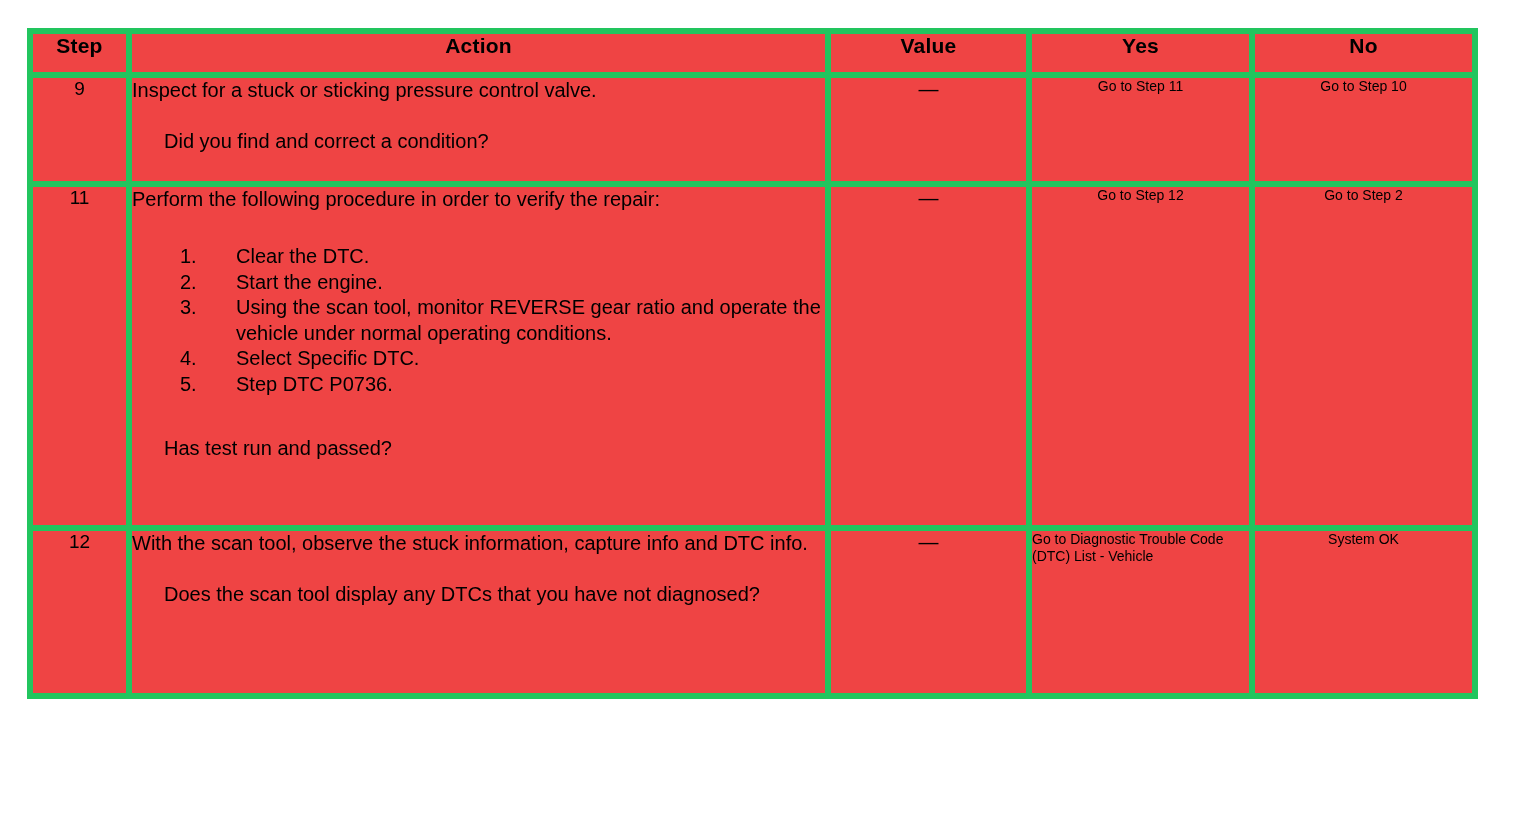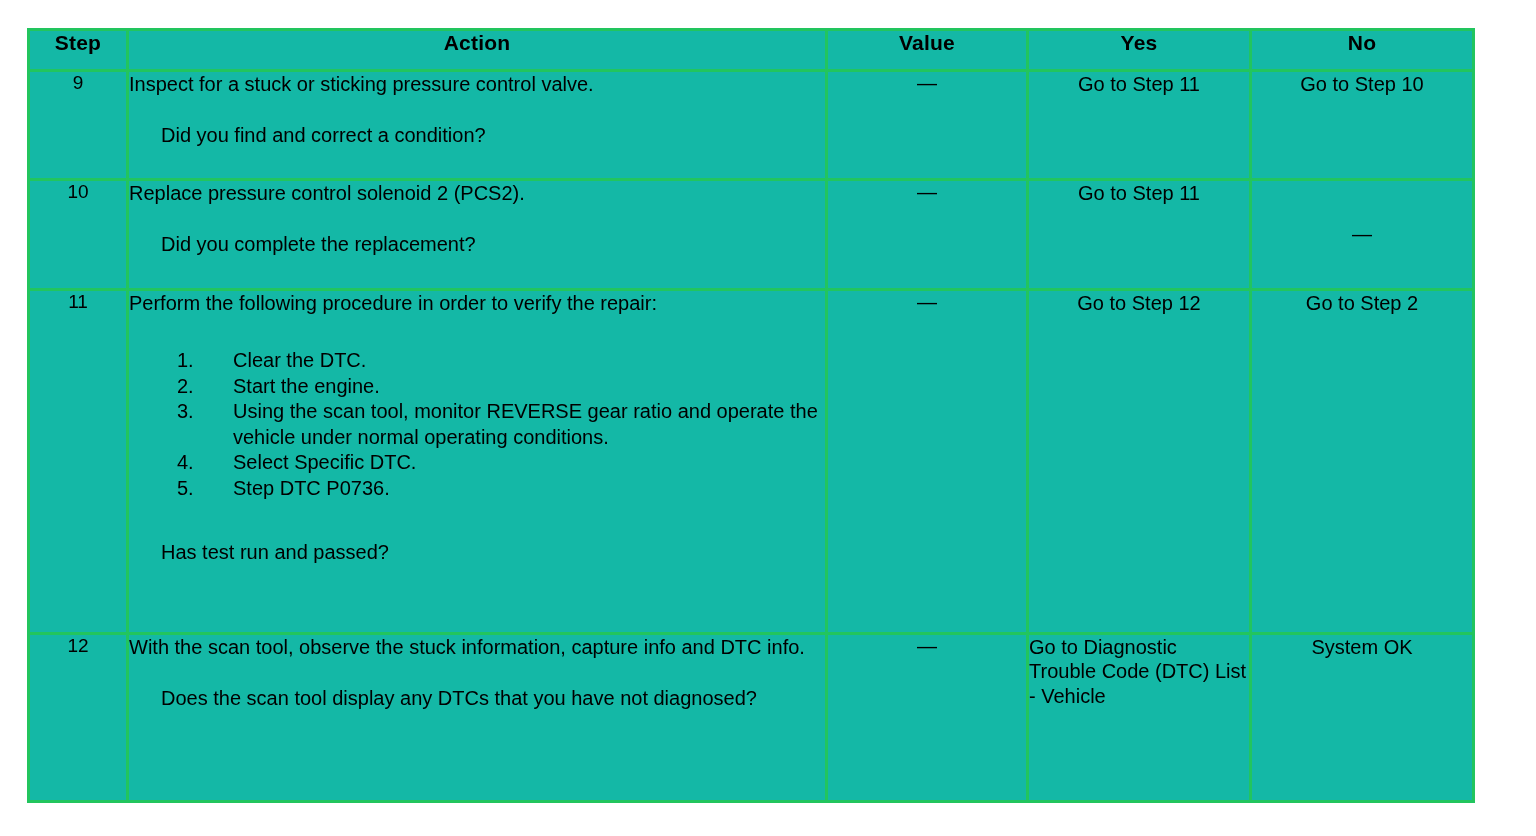--- a/index.html
+++ b/index.html
@@ -27,24 +27,24 @@
     left: 27px;
     top: 28px;
     width: 1445px;
     border-collapse: collapse;
     table-layout: fixed;
     background: #ffffff;
   }
 
   .diag-table td,
   .diag-table th {
-    border: 3px solid #22c55e;
+    border: 6px solid #22c55e;
     padding: 0;
     vertical-align: top;
-    background: #14b8a6;
+    background: #ef4444;
   }
 
   
   col.c-step   { width: 99px; }
   col.c-action { width: 699px; }
   col.c-value  { width: 201px; }
   col.c-yes    { width: 223px; }
   col.c-no     { width: 223px; }
 
   
@@ -69,21 +69,21 @@
     font-size: 20px;
     line-height: 1.25;
   }
   .cell-value {
     text-align: center;
     vertical-align: middle;
     font-size: 20px;
   }
   .cell-yes, .cell-no {
     vertical-align: bottom;
-    font-size: 20px;
+    font-size: 14px;
     line-height: 1.22;
     padding: 4px 6px 4px 6px;
   }
   .cell-yes.center, .cell-no.center {
     text-align: center;
   }
   .cell-yes.left, .cell-no.left {
     text-align: left;
     margin-left: 7px;
   }
@@ -158,33 +158,20 @@
           <div class="gap-sm"></div>
           <p class="action-tail">Did you find and correct a condition?</p>
         </td>
         <td class="cell-value">
           <span class="dash">—</span>
         </td>
         <td class="cell-yes center">Go to Step 11</td>
         <td class="cell-no center">Go to Step 10</td>
       </tr>
 
-      <tr style="height:110px;">
-        <td class="cell-step">10</td>
-        <td class="cell-action">
-          <p class="action-lead">Replace pressure control solenoid 2 (PCS2).</p>
-          <div class="gap-sm"></div>
-          <p class="action-tail">Did you complete the replacement?</p>
-        </td>
-        <td class="cell-value">
-          <span class="dash">—</span>
-        </td>
-        <td class="cell-yes center">Go to Step 11</td>
-        <td class="cell-no middle">—</td>
-      </tr>
 
       <tr style="height:344px;">
         <td class="cell-step">11</td>
         <td class="cell-action">
           <p class="action-lead">Perform the following procedure in order to verify the repair:</p>
           <div class="gap-md"></div>
           <ol class="proc">
             <li>
               <span class="num">1.</span>
               <span>Clear the DTC.</span>

